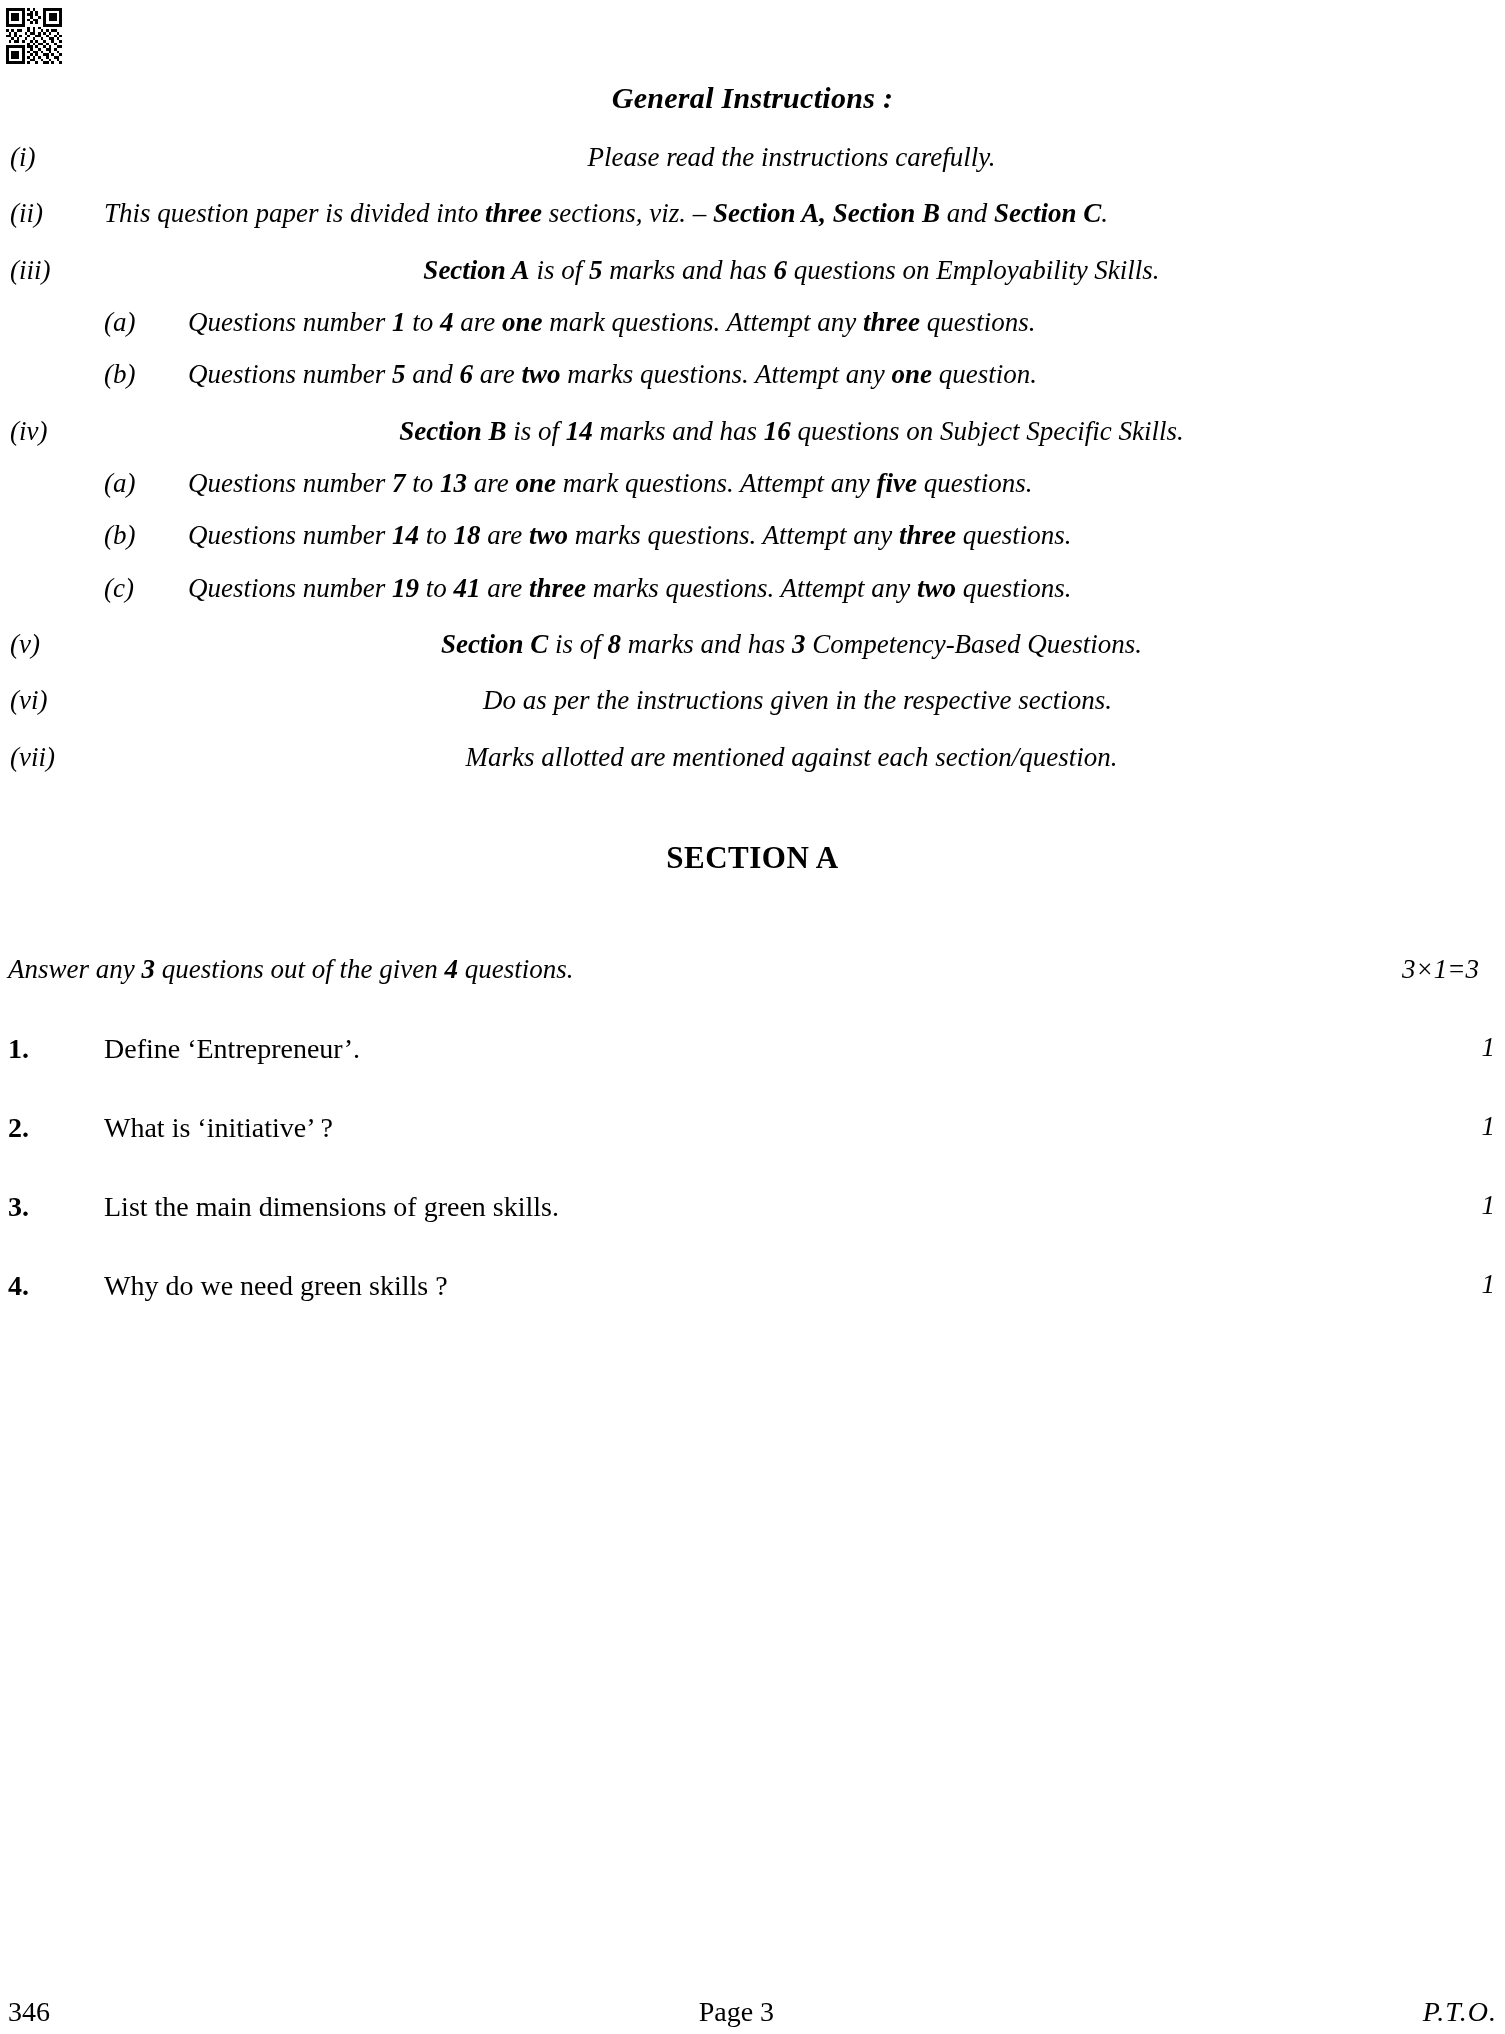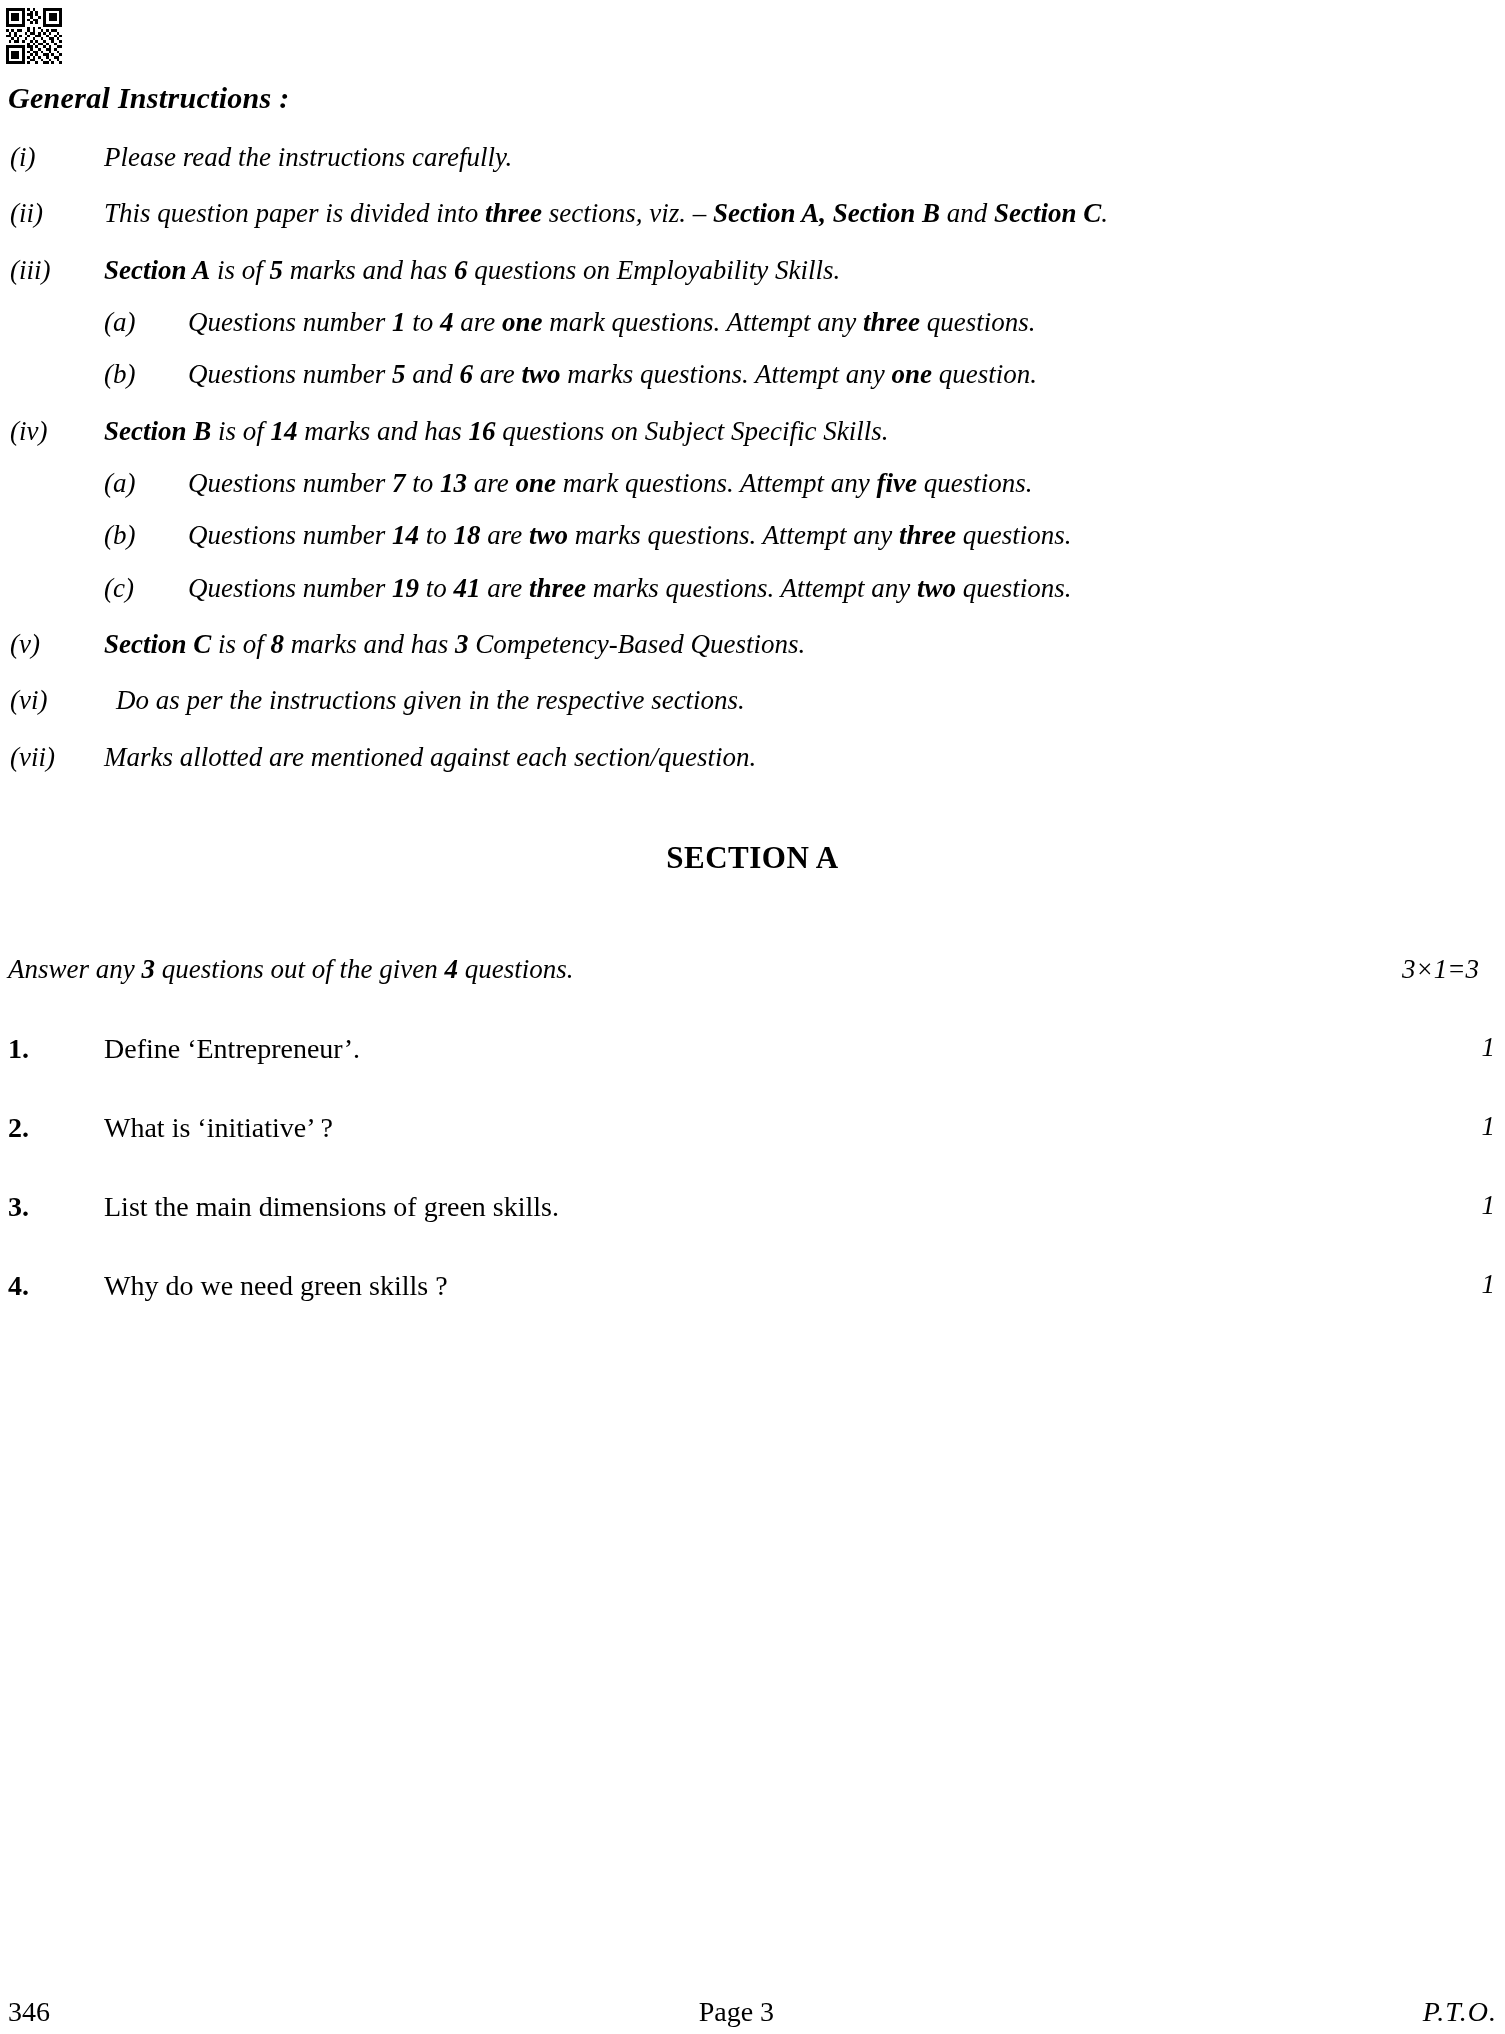--- a/index.html
+++ b/index.html
@@ -38,20 +38,21 @@
     width: 1489px;
   }
 
   .gi-heading {
     font-style: italic;
     font-weight: bold;
     font-size: 30px;
     letter-spacing: 0.3px;
     margin: 0 0 22px 0;
     line-height: 1.2;
+    text-align: center;
   }
 
   
   .inst {
     display: flex;
     align-items: flex-start;
     margin-bottom: 18px;
   }
   .inst-marker {
     flex: 0 0 96px;
@@ -64,21 +65,21 @@
   .inst-body {
     flex: 1 1 auto;
     font-style: italic;
     font-size: 27px;
     line-height: 1.42;
     text-align: justify;
     text-justify: inter-word;
     padding-right: 18px;
     box-sizing: border-box;
   }
-  .inst-body.nojust { text-align: left; }
+  .inst-body.nojust { text-align: center; }
 
   
   .sub {
     display: flex;
     align-items: flex-start;
     margin-top: 14px;
   }
   .sub-marker {
     flex: 0 0 84px;
     font-style: italic;

